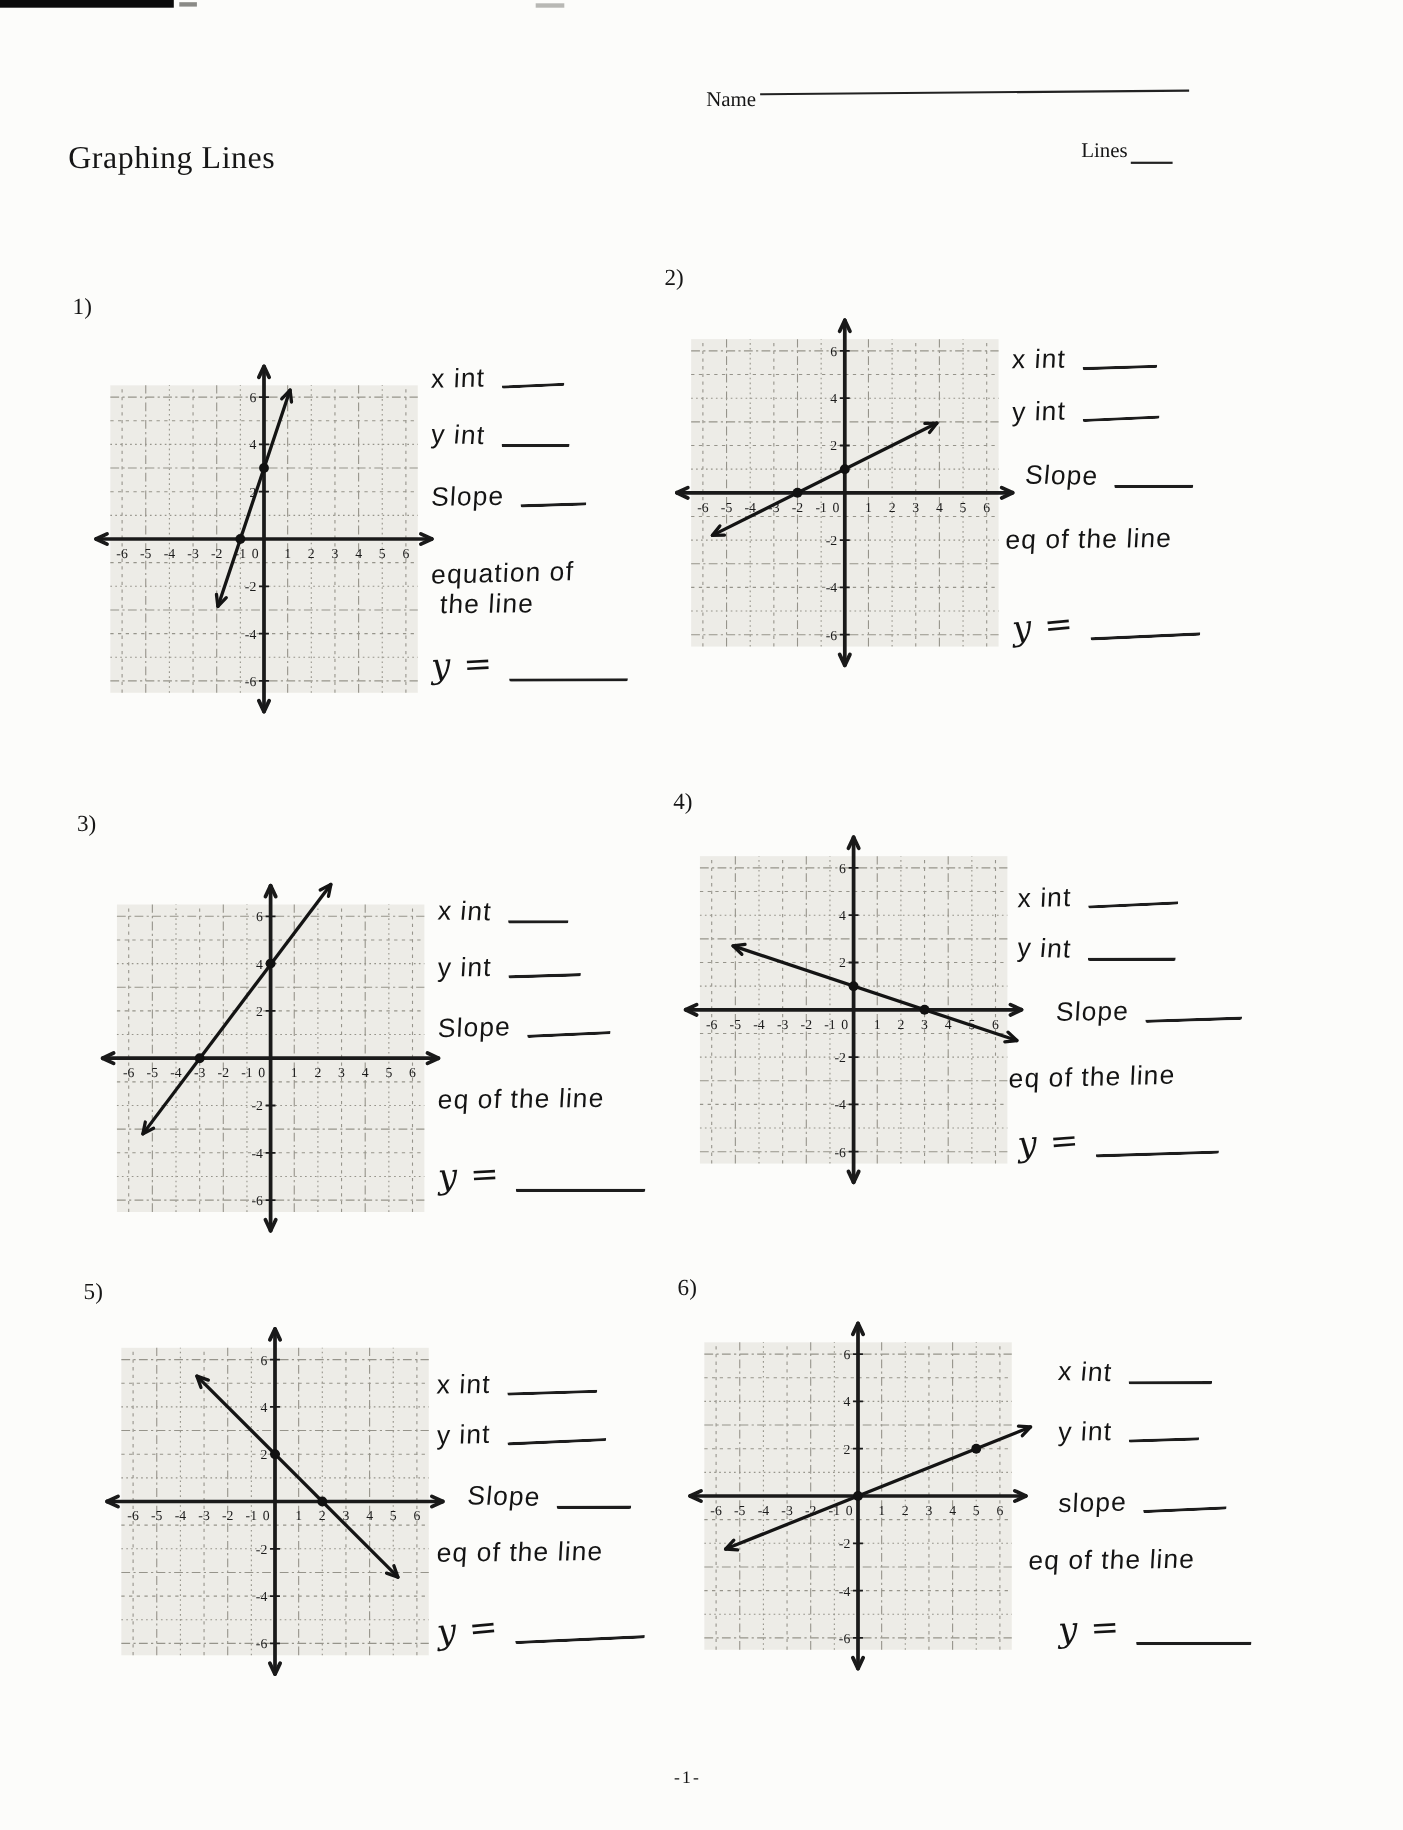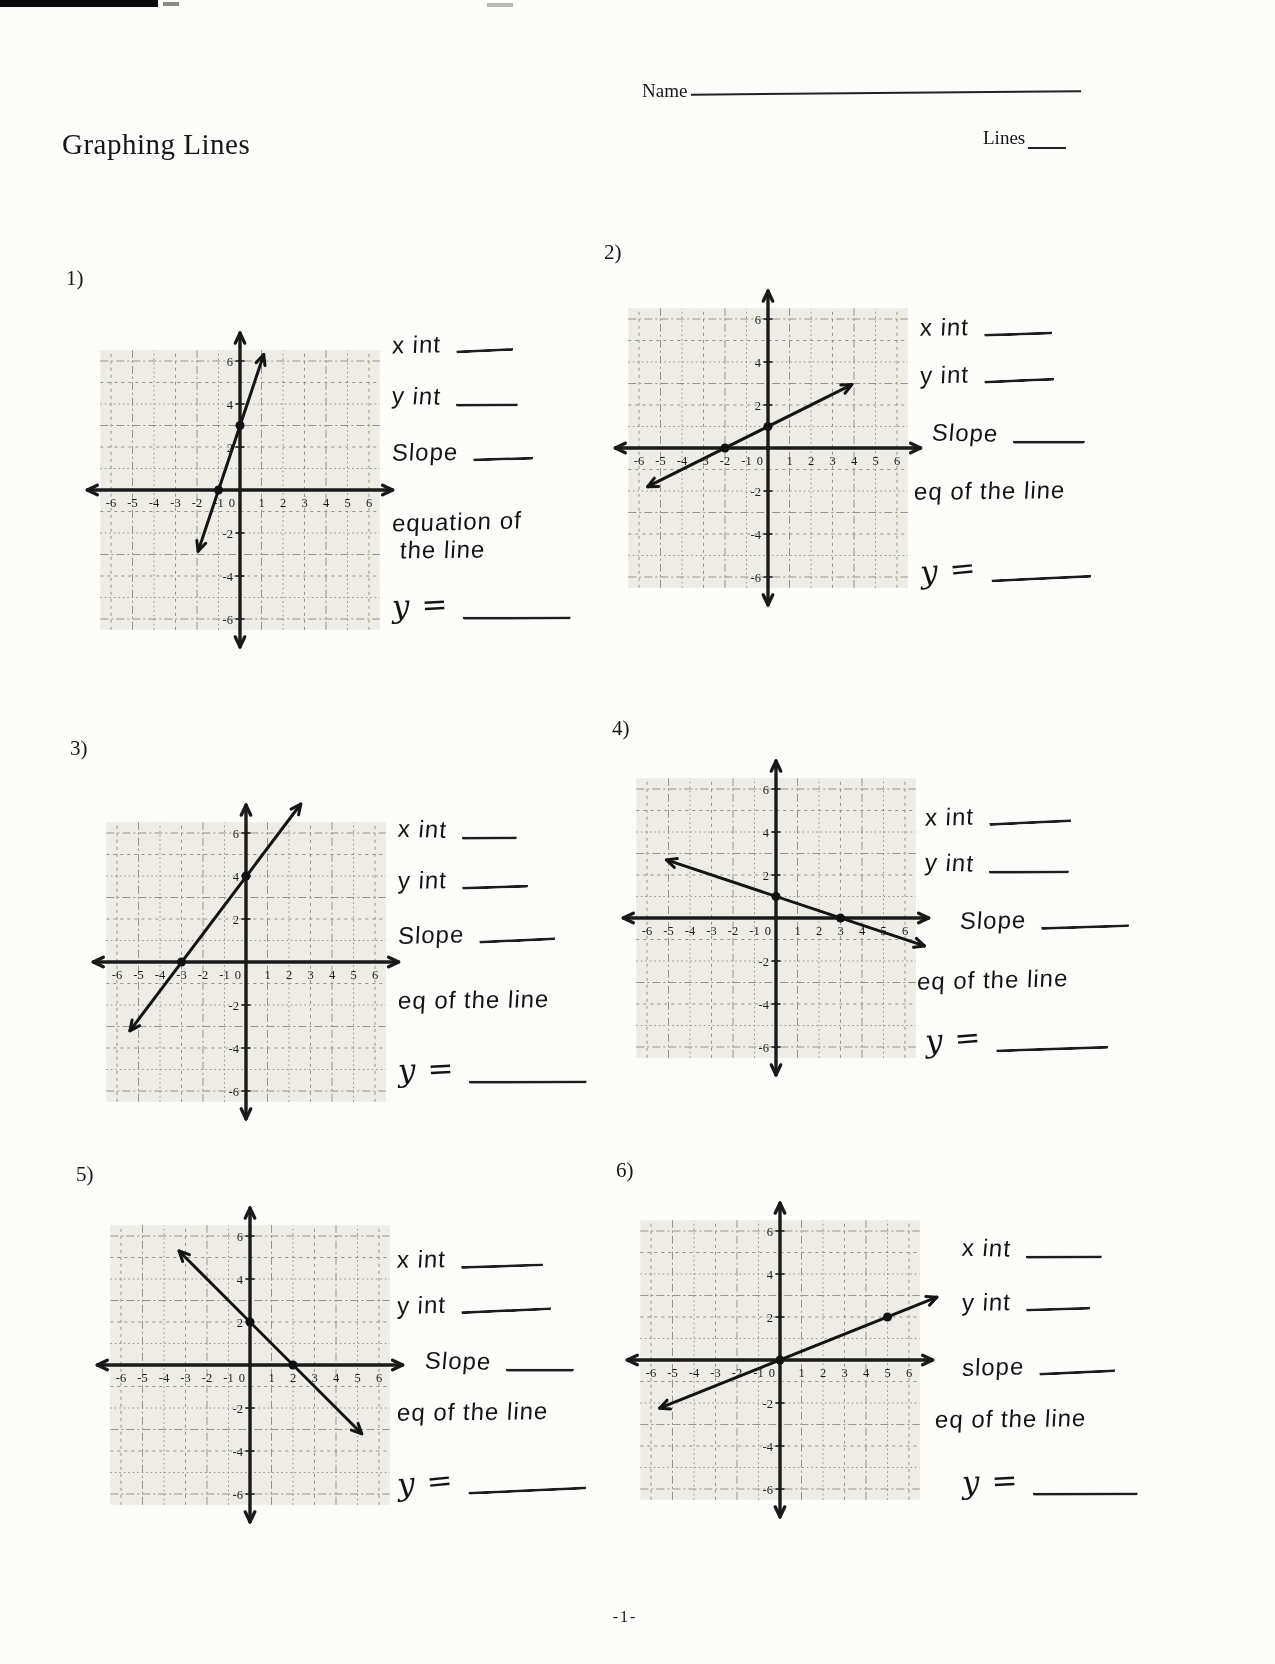--- a/index.html
+++ b/index.html
@@ -5,21 +5,21 @@
   html,body{margin:0;padding:0;background:#ffffff;}
   .page{position:relative;width:1275px;height:1664px;background:#fcfcfa;overflow:hidden;
         font-family:"Liberation Serif",serif;color:#161616;}
   
   .scan-bar{position:absolute;left:0;top:0;width:158px;height:7px;background:#0b0b0b;}
   .scan-dash{position:absolute;background:#8a8a86;height:4px;}
   .d1{left:163px;top:2px;width:16px;}
   .d2{left:487px;top:3px;width:26px;opacity:.6;}
   
   .title{position:absolute;left:62px;top:128px;font-size:29px;letter-spacing:.5px;}
-  .name-row{position:absolute;left:642px;top:80px;font-size:19px;display:flex;align-items:center;}
+  .name-row{position:absolute;left:642px;top:80px;font-size:19px;display:flex;align-items:flex-start;}
   .name-line{display:inline-block;width:390px;height:3px;border-bottom:2px solid #222;
              margin-left:4px;transform:rotate(-.5deg);}
   .period-row{position:absolute;left:983px;top:127px;font-size:19px;display:flex;align-items:flex-end;}
   .period-line{display:inline-block;width:38px;height:3px;border-bottom:2px solid #222;margin-left:3px;}
   .footer{position:absolute;left:575px;top:1608px;width:100px;text-align:center;
           font-size:16px;letter-spacing:2px;}
   
   .pnum{position:absolute;font-size:21px;}
   
   svg.graph{position:absolute;}

